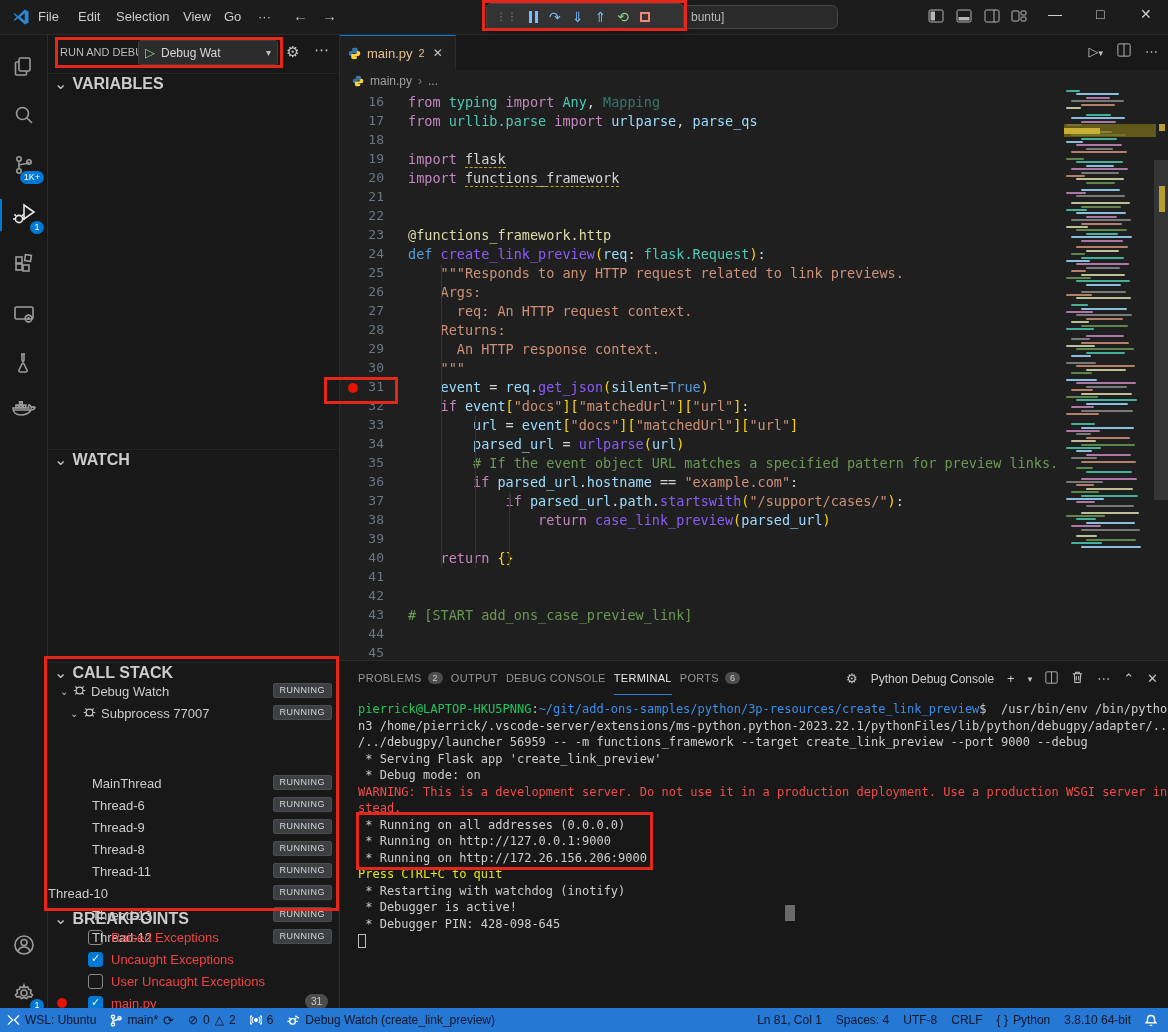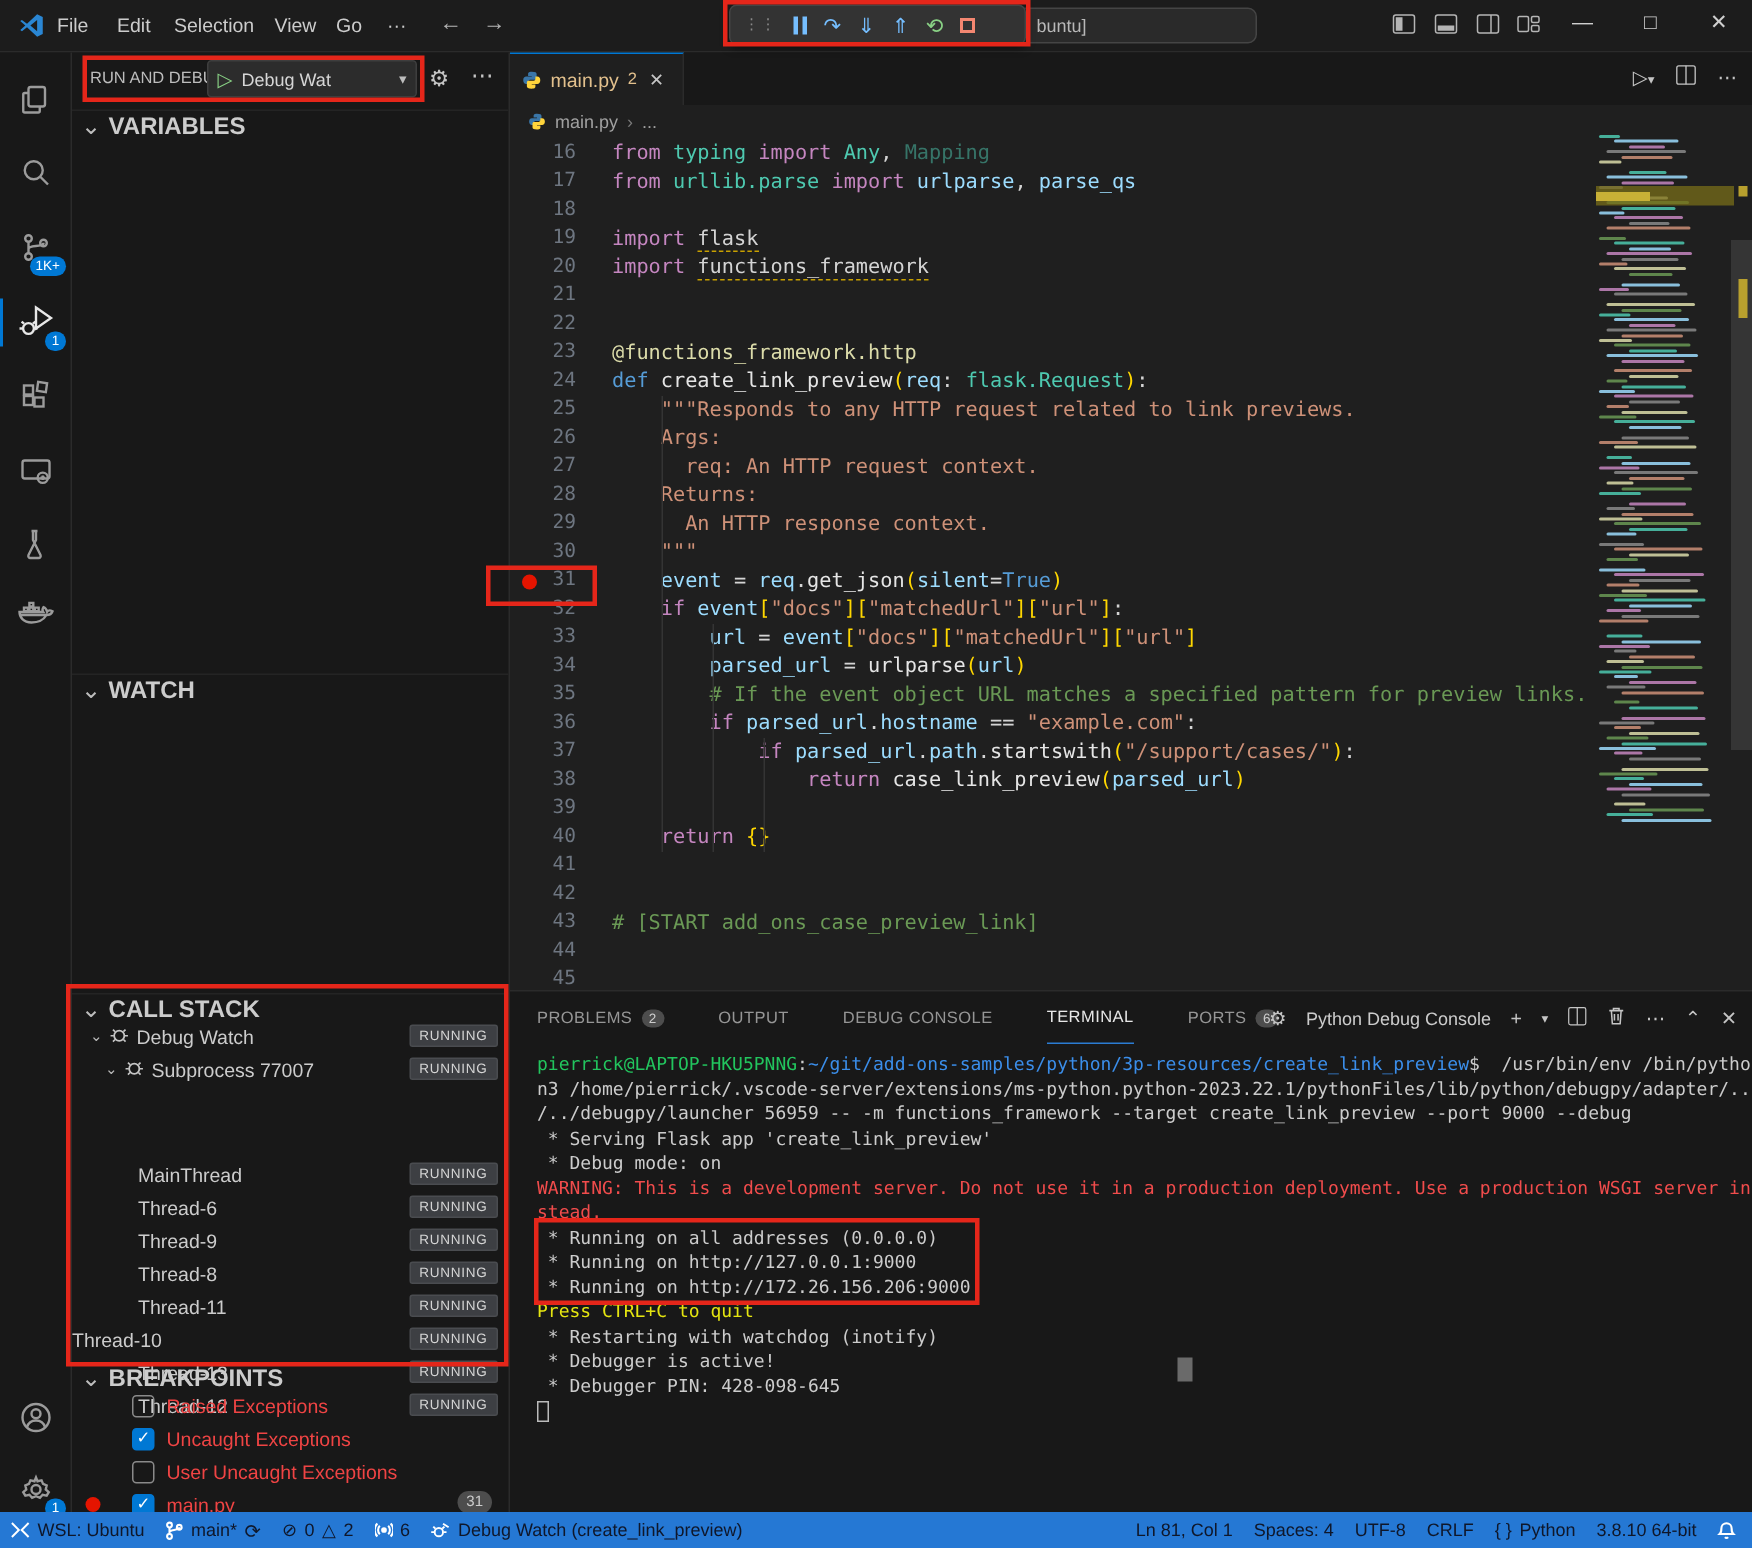--- a/index.html
+++ b/index.html
@@ -82,39 +82,39 @@
   .tab-x { color:#c5c5c5; font-size:12px; margin-left:2px; }
   .ed-actions { position:absolute; right:10px; top:8px; display:flex; gap:14px; color:#c5c5c5; font-size:13px; align-items:center; }
   .breadcrumb { position:absolute; left:0; top:35px; width:828px; height:22px; background:#1f1f1f;
     display:flex; align-items:center; gap:6px; padding-left:12px; font-size:12px; color:#a0a0a0; }
   .code { position:absolute; left:0; top:58px; width:828px; height:567px; overflow:hidden;
     font-family:"DejaVu Sans Mono", monospace; font-size:13.5px; }
   .cline { position:relative; height:19px; display:flex; white-space:pre; }
   .cline .ln { width:44px; text-align:right; color:#6e7681; flex:none; font-size:13px; padding-top:1px; }
   .cline pre { margin-left:24px; font-family:inherit; line-height:19px; }
   .bp-glyph { position:absolute; left:8px; top:5px; width:10px; height:10px; border-radius:50%; background:#e51400; }
-  .tk-kw{color:#c586c0} .tk-def{color:#569cd6} .tk-fn{color:#e5e5e5} .tk-v{color:#9cdcfe}
+  .tk-kw{color:#c586c0} .tk-def{color:#569cd6} .tk-fn{color:#8b5cf6} .tk-v{color:#9cdcfe}
   .tk-ty{color:#4ec9b0} .tk-s{color:#ce9178} .tk-c{color:#6a9955} .tk-w{color:#d4d4d4}
   .tk-dim{color:#4ec9b0;opacity:.5} .tk-bk{color:#ffd700}
   .tk-mod{color:#d4d4d4; border-bottom:1px dashed #c8a000; }
   .tk-dec{color:#dcdcaa}
   .guide { position:absolute; width:1px; background:#343434; }
 
   .minimap { position:absolute; left:1064px; top:90px; width:90px; height:475px; overflow:hidden; }
   .mm-row { position:absolute; height:2px; border-radius:1px; opacity:.85; }
   .mm-band { position:absolute; left:1064px; top:124px; width:92px; height:13px; background:rgba(120,110,25,.75); z-index:2; }
   .mm-band i { position:absolute; left:0; top:4px; width:36px; height:6px; background:#c8b036; display:block; }
   .ed-scrollbar { position:absolute; left:1154px; top:90px; width:14px; height:570px; }
   .ed-thumb { position:absolute; left:0; top:70px; width:14px; height:340px; background:rgba(121,121,121,.25); }
   .ovr-mark { position:absolute; left:1159px; width:6px; background:#b8a02e; }
 
   
   .panel { position:absolute; left:340px; top:660px; width:828px; height:348px;
     background:#181818; border-top:1px solid #2b2b2b; }
-  .p-tabs { position:absolute; left:0; top:0; height:35px; display:flex; align-items:center; gap:36px; padding-left:18px; }
+  .p-tabs { position:absolute; left:0; top:0; height:35px; display:flex; align-items:flex-start; gap:8px; padding-left:18px; }
   .p-tab { font-size:11px; color:#969696; display:flex; align-items:center; gap:6px; letter-spacing:.3px; height:34px; }
   .p-tab.active { color:#e7e7e7; border-bottom:1px solid #2b7cd3; }
   .p-badge { background:#4d4d4d; color:#cccccc; font-size:9px; border-radius:8px; padding:1px 5px; }
   .p-right { position:absolute; right:10px; top:0; height:35px; display:flex; align-items:center; gap:13px; color:#c5c5c5; font-size:13px; }
   .p-consolelabel { font-size:12px; color:#cccccc; }
   .term { position:absolute; left:18px; top:40px; width:800px; font-family:"DejaVu Sans Mono", monospace;
     font-size:12px; line-height:16.5px; white-space:pre; }
   .tgreen{color:#22c55e} .tblue{color:#3b8eea} .twhite{color:#cccccc} .tred{color:#f14c4c} .tyellow{color:#e5e510}
   .term-cursor { display:inline-block; width:8px; height:14px; border:1px solid #bbbbbb; vertical-align:middle; }
   .term-artifact { position:absolute; left:445px; top:244px; width:10px; height:16px; background:#6a6a6a; }

